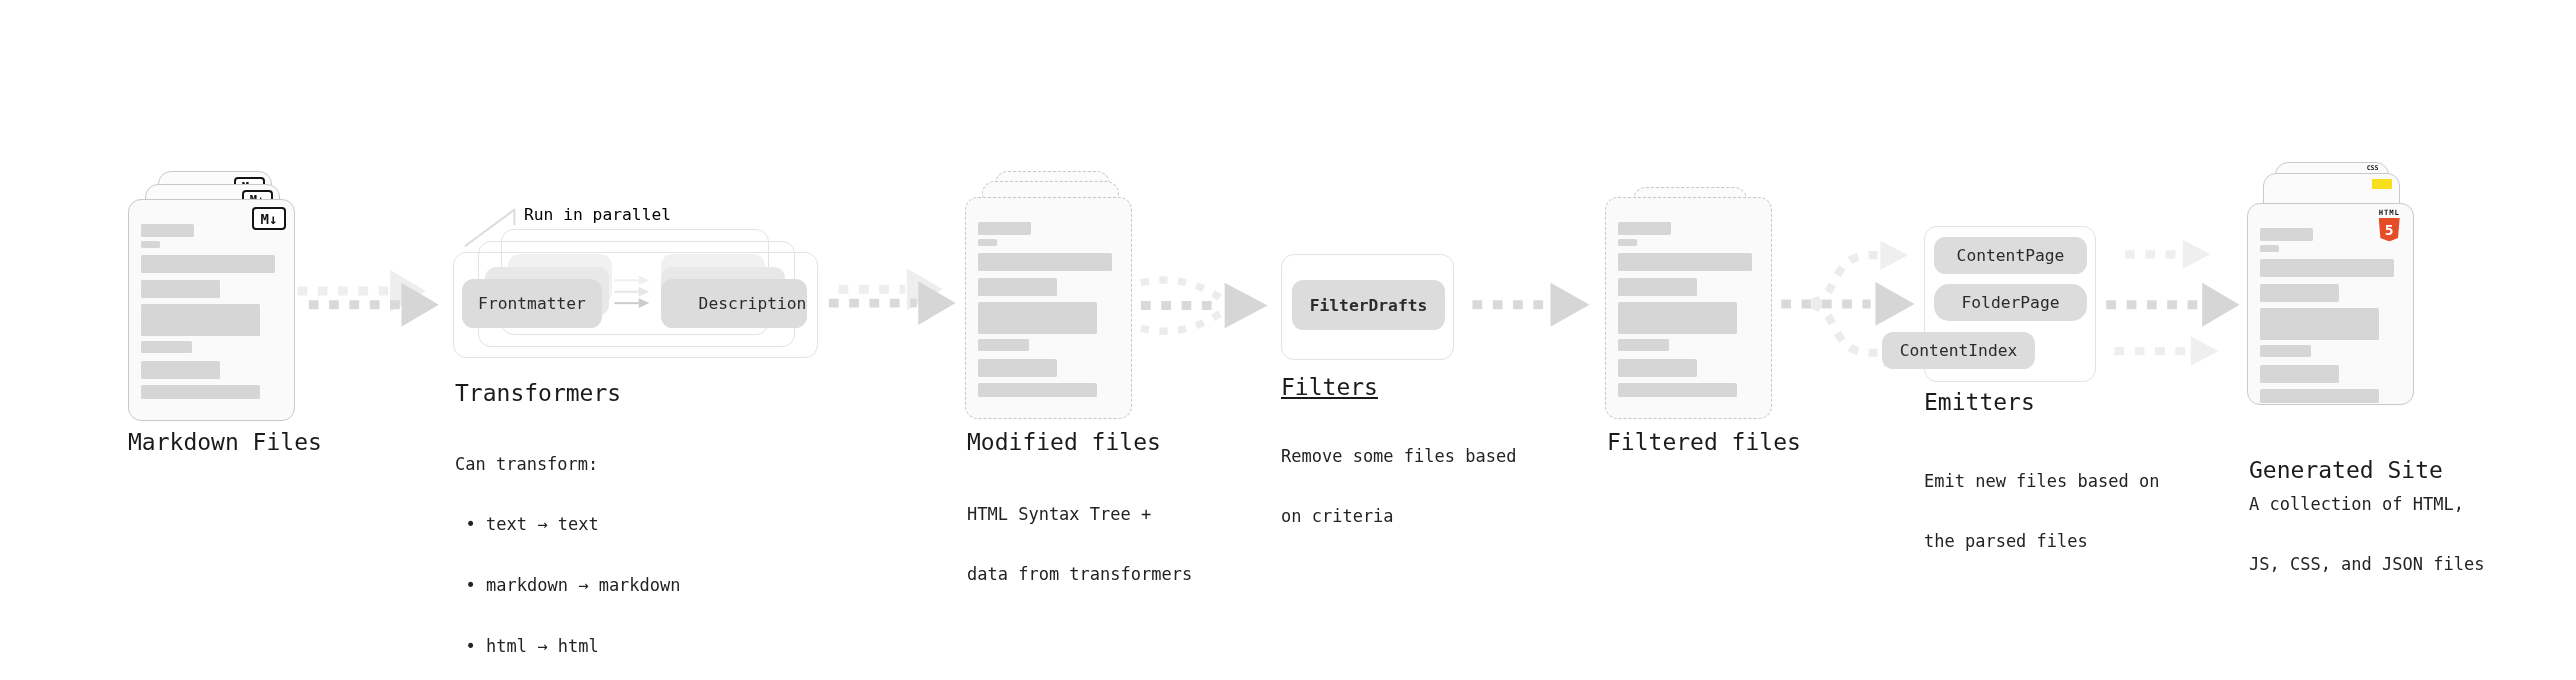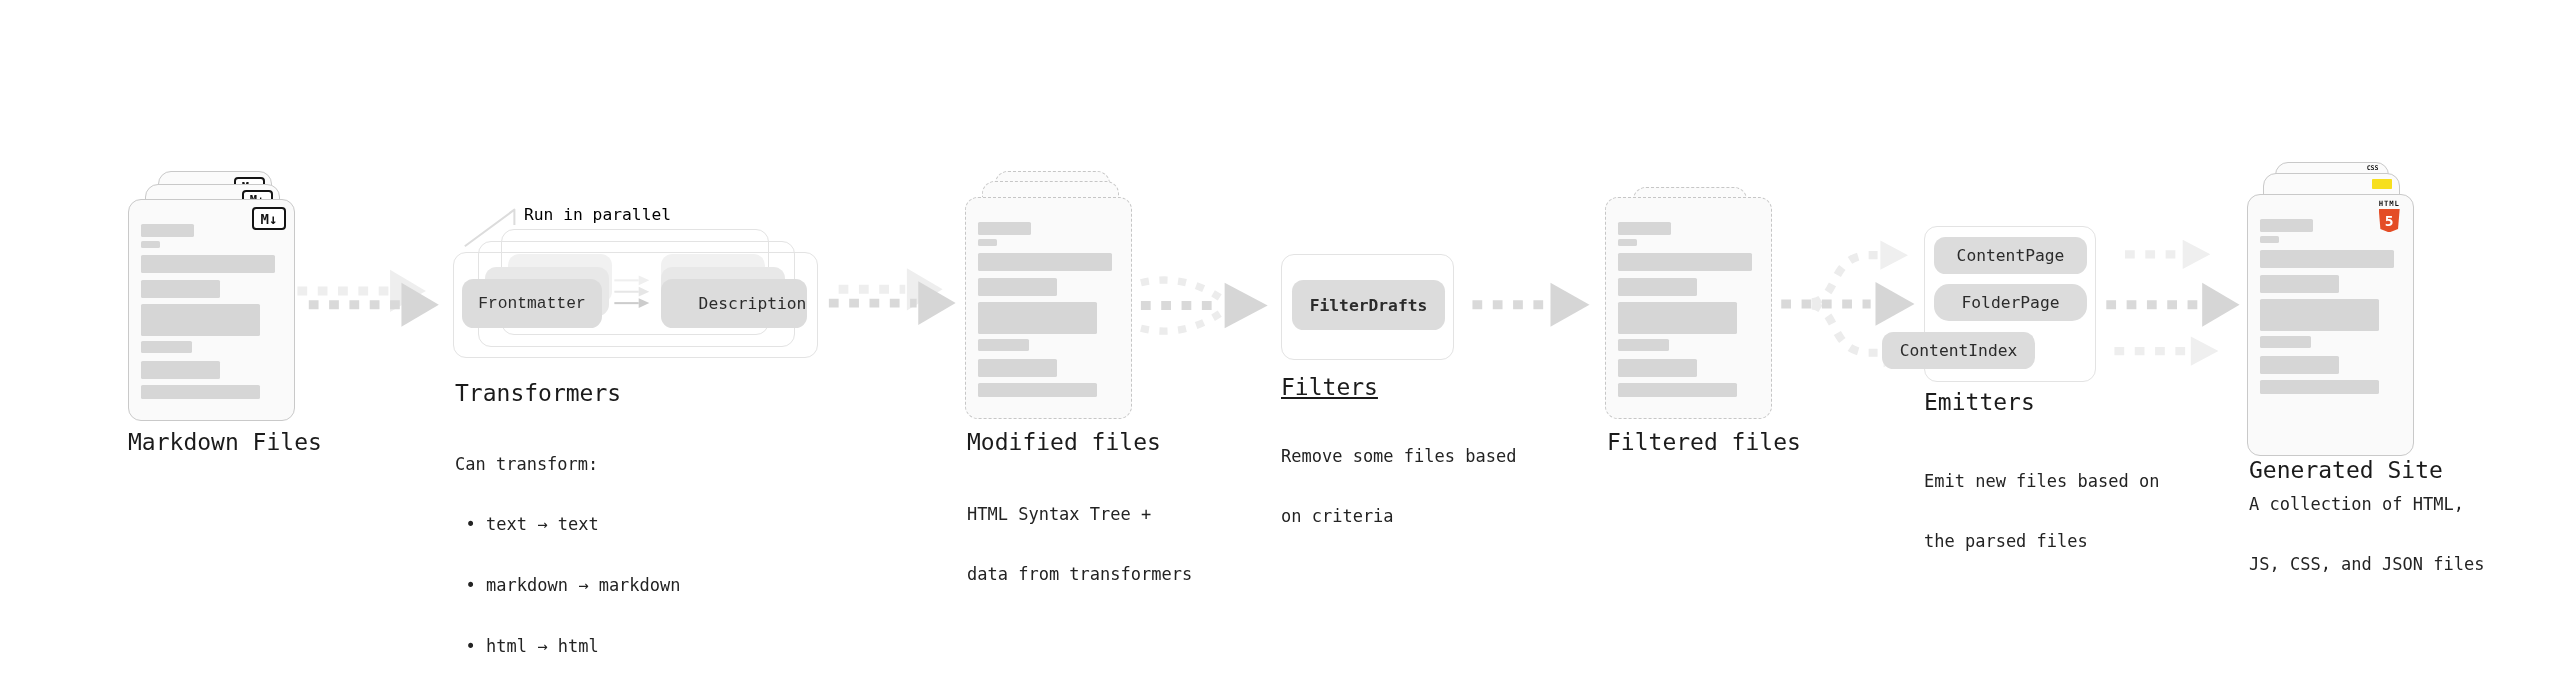--- a/index.html
+++ b/index.html
@@ -144,21 +144,21 @@
 
   <div>
     <div class="note" style="left: 524px; top: 205px; color: #000000;">Run in parallel</div>
 
     <div class="panel" style="left:501px;top:229px;width:268px;height:106px;"></div>
     <div class="panel" style="left:478px;top:241px;width:317px;height:106px;"></div>
     <div class="panel" style="left:453px;top:252px;width:365px;height:106px;"></div>
 
     <div class="pill ghost2" style="left:508px;top:254px;width:104px;height:49px;"></div>
     <div class="pill ghost1" style="left:485px;top:267px;width:124px;height:49px;"></div>
-    <div class="pill" style="left:462px;top:279px;width:140px;height:49px;font-family:Liberation Mono, monospace;">Frontmatter</div>
+    <div class="pill" style="left:462px;top:279px;width:140px;height:49px;">Frontmatter</div>
 
     <div class="pill ghost2" style="left:661px;top:254px;width:104px;height:49px;"></div>
     <div class="pill ghost1" style="left:661px;top:267px;width:124px;height:49px;"></div>
     <div class="pill" style="left:661px;top:279px;width:146px;height:49px;padding-left:37px;">Description</div>
 
     <div class="stage-title" style="left:455px;top:379px;">Transformers</div>
     <div class="stage-desc" style="left:455px;top:413px;">
       <div>Can transform:</div>
       <div class="indent">• text → text</div>
       <div class="indent">• markdown → markdown</div>
@@ -230,21 +230,21 @@
   <div>
     <div class="sheet" style="left:2275px;top:162px;width:114px;">
       <div class="css-badge">
         <div class="css-word">CSS</div>
         <div class="css-bar" style="background: rgb(47, 107, 251);"></div>
       </div>
     </div>
     <div class="sheet" style="left:2263px;top:173px;width:137px;">
       <div class="js-badge" style="background: rgb(247, 223, 30);"></div>
     </div>
-    <div class="doc" style="left:2247px;top:194px;width:167px;height:262px;">
+    <div class="doc" style="left:2247px;top:203px;width:167px;height:202px;">
       <div class="bars">
           <div class="bar" style="top: 24.4px; height: 12.2px; width: 53px;"></div>
           <div class="bar" style="top: 41px; height: 6.5px; width: 18.7px;"></div>
           <div class="bar" style="top: 55px; height: 18px; width: 134px;"></div>
           <div class="bar" style="top: 80px; height: 18px; width: 79px;"></div>
           <div class="bar" style="top: 104px; height: 32px; width: 119px;"></div>
           <div class="bar" style="top: 141px; height: 12.2px; width: 51px;"></div>
           <div class="bar" style="top: 161px; height: 18px; width: 79px;"></div>
           <div class="bar" style="top: 185px; height: 14px; width: 119px;"></div>
         </div>

